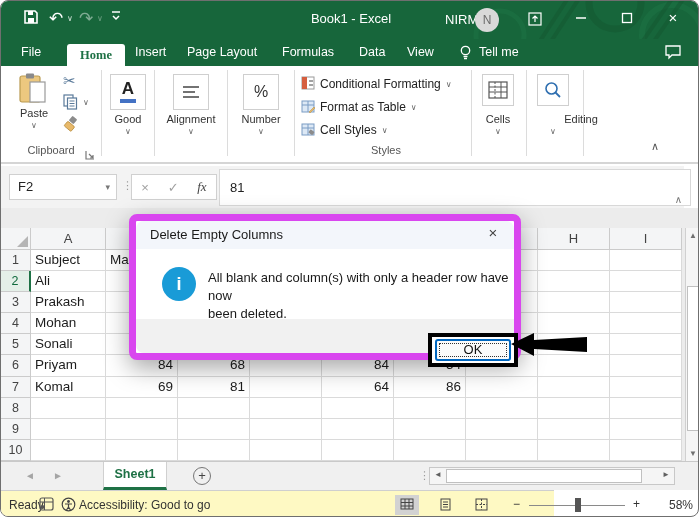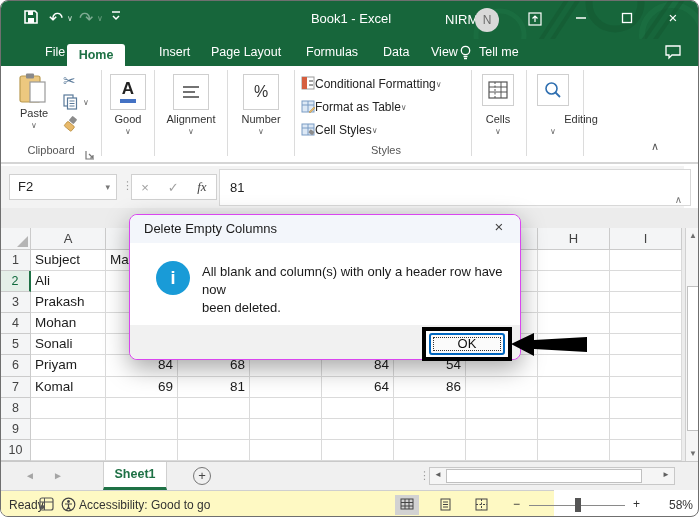--- a/index.html
+++ b/index.html
@@ -13,36 +13,36 @@
   .qat-chev{position:absolute;top:13px;color:#cfe2d6;font-size:8px;}
   .dim{opacity:.45;}
   #app-title{position:absolute;left:300px;top:10px;width:100px;text-align:center;color:#fff;font-size:13px;}
   #user-name{position:absolute;left:444px;top:11px;color:#fff;font-size:13px;}
   #avatar{position:absolute;left:474px;top:7px;width:24px;height:24px;border-radius:50%;background:#d9d9d9;color:#6b6b6b;font-size:12px;text-align:center;line-height:24px;}
   .win-btn{position:absolute;top:8px;width:30px;height:22px;color:#fff;text-align:center;}
   .win-glyph{display:inline-block;margin-top:3px;}
 
   
   #tabrow{position:absolute;left:0;top:38px;width:699px;height:27px;background:#17663b;}
-  .mtab{position:absolute;top:6px;color:#fff;font-size:12.5px;cursor:default;margin-left:24px;}
-  #tab-home{position:absolute;left:66px;top:5px;width:58px;height:22px;background:#fff;border-radius:3px 3px 0 0;color:#1e7145;font-size:12.5px;font-weight:bold;text-align:center;line-height:23px;}
+  .mtab{position:absolute;top:6px;color:#fff;font-size:12.5px;cursor:default;}
+  #tab-home{position:absolute;left:66px;top:5px;width:58px;height:22px;background:#fff;border-radius:3px 3px 0 0;color:#1e7145;font-size:12.5px;font-weight:bold;text-align:center;line-height:23px;font-family:Liberation Serif, serif;}
   #bulb{position:absolute;left:458px;top:6px;}
   #tellme{position:absolute;left:478px;top:6px;color:#fff;font-size:12.5px;}
   #comment-icon{position:absolute;left:663px;top:5px;}
 
   
   #ribbon{position:absolute;left:0;top:65px;width:699px;height:98px;background:#fff;border-bottom:2px solid #d5d5d5;}
   .vsep{position:absolute;top:4px;height:86px;width:1px;background:#dcdcdc;}
   .rlabel{font-size:11px;color:#333;}
   .chev{font-size:8px;color:#666;}
   .grouplabel{position:absolute;top:78px;font-size:11px;color:#555;}
   .iconbox{position:absolute;top:8px;width:36px;height:36px;border:1px solid #cfcfcf;background:#fff;text-align:center;}
   .btn-label{position:absolute;top:47px;width:80px;text-align:center;font-size:11px;color:#333;}
   .btn-chev{position:absolute;top:61px;width:80px;text-align:center;font-size:8px;color:#666;}
-  .styles-row{position:absolute;left:300px;height:20px;display:flex;align-items:center;font-size:12px;color:#222;}
+  .styles-row{position:absolute;left:300px;height:20px;display:flex;align-items:center;gap:5px;font-size:12px;color:#222;}
   #collapse-ribbon{position:absolute;left:650px;top:74px;font-size:11px;color:#555;}
 
   
   #fbar{position:absolute;left:0;top:165px;width:683px;height:42px;background:#f3f3f3;}
   #namebox{position:absolute;left:8px;top:8px;width:108px;height:26px;background:#fff;border:1px solid #d0d0d0;font-size:13px;color:#222;line-height:24px;padding-left:8px;}
   #namebox .dd{position:absolute;right:6px;top:0;color:#777;font-size:9px;}
   #fbar-dots{position:absolute;left:121px;top:13px;color:#9a9a9a;font-size:11px;}
   #fxbox{position:absolute;left:130px;top:8px;width:86px;height:26px;background:#fff;border:1px solid #d0d0d0;display:flex;align-items:center;justify-content:space-around;}
   #fxbox .gray{color:#a0a0a0;font-size:13px;}
   #fxbox .fx{font-family:"Liberation Serif",serif;font-style:italic;font-size:13px;color:#444;}
@@ -57,21 +57,21 @@
   .colhdr{background:#f4f5f6;border-right:1px solid #cbcbcb;border-bottom:1px solid #cbcbcb;font-size:13px;color:#444;text-align:center;line-height:21px;}
   .rowhdr{background:#f4f5f6;border-right:1px solid #cbcbcb;border-bottom:1px solid #cbcbcb;font-size:12.5px;color:#444;text-align:center;line-height:20px;}
   .rowhdr.hl{background:#e4efe8;color:#0f6a3d;border-right:2px solid #1e7145;}
   .cell{background:#fff;border-right:1px solid #dadada;border-bottom:1px solid #dadada;font-size:13.5px;color:#1c1c1c;line-height:20px;padding:0 4px;overflow:hidden;white-space:nowrap;}
   .cell.num{text-align:right;}
   #vscroll{position:absolute;left:684px;top:20px;width:15px;height:233px;background:#f5f5f5;border-left:1px solid #d0d0d0;}
   #vscroll .arr{position:absolute;left:0;width:14px;text-align:center;font-size:8px;color:#707070;}
   #vthumb{position:absolute;left:1px;top:58px;width:12px;height:145px;background:#fff;border:1px solid #c0c0c0;}
 
   
-  #dlg{position:absolute;left:128px;top:213px;width:392px;height:146px;background:#fff;border:1px solid #d946ef;border-radius:8px;box-shadow:0 8px 24px rgba(0,0,0,.35);z-index:10;}
+  #dlg{position:absolute;left:128px;top:213px;width:392px;height:146px;background:#fff;border:7px solid #d946ef;border-radius:8px;box-shadow:0 8px 24px rgba(0,0,0,.35);z-index:10;}
   #dlg-title{position:absolute;left:0;top:0;width:100%;height:28px;background:#f3f6fb;border-radius:8px 8px 0 0;font-size:13px;color:#1a1a1a;line-height:28px;padding-left:14px;}
   #dlg-close{position:absolute;right:10px;top:3px;font-size:15px;color:#444;width:22px;text-align:center;}
   #info-icon{position:absolute;left:26px;top:46px;width:34px;height:34px;border-radius:50%;background:#199bd7;color:#fff;font-size:18px;font-weight:bold;text-align:center;line-height:34px;}
   #dlg-msg{position:absolute;left:72px;top:48px;font-size:13px;color:#1a1a1a;line-height:18px;}
   #dlg-footer{position:absolute;left:0;bottom:0;width:100%;height:34px;background:#f1f1f1;border-radius:0 0 8px 8px;}
   #okwrap{position:absolute;left:292px;top:112px;width:90px;height:34px;border:4px solid #000;background:#fff;padding:2px 3px;}
   #ok-btn{width:76px;height:22px;background:#fbfbfb;border:2px solid #0067c0;border-radius:3px;outline:1px dotted #333;outline-offset:-5px;font-size:13px;color:#111;text-align:center;line-height:18px;}
   #annot-arrow{position:absolute;left:508px;top:330px;z-index:12;}
 
   

